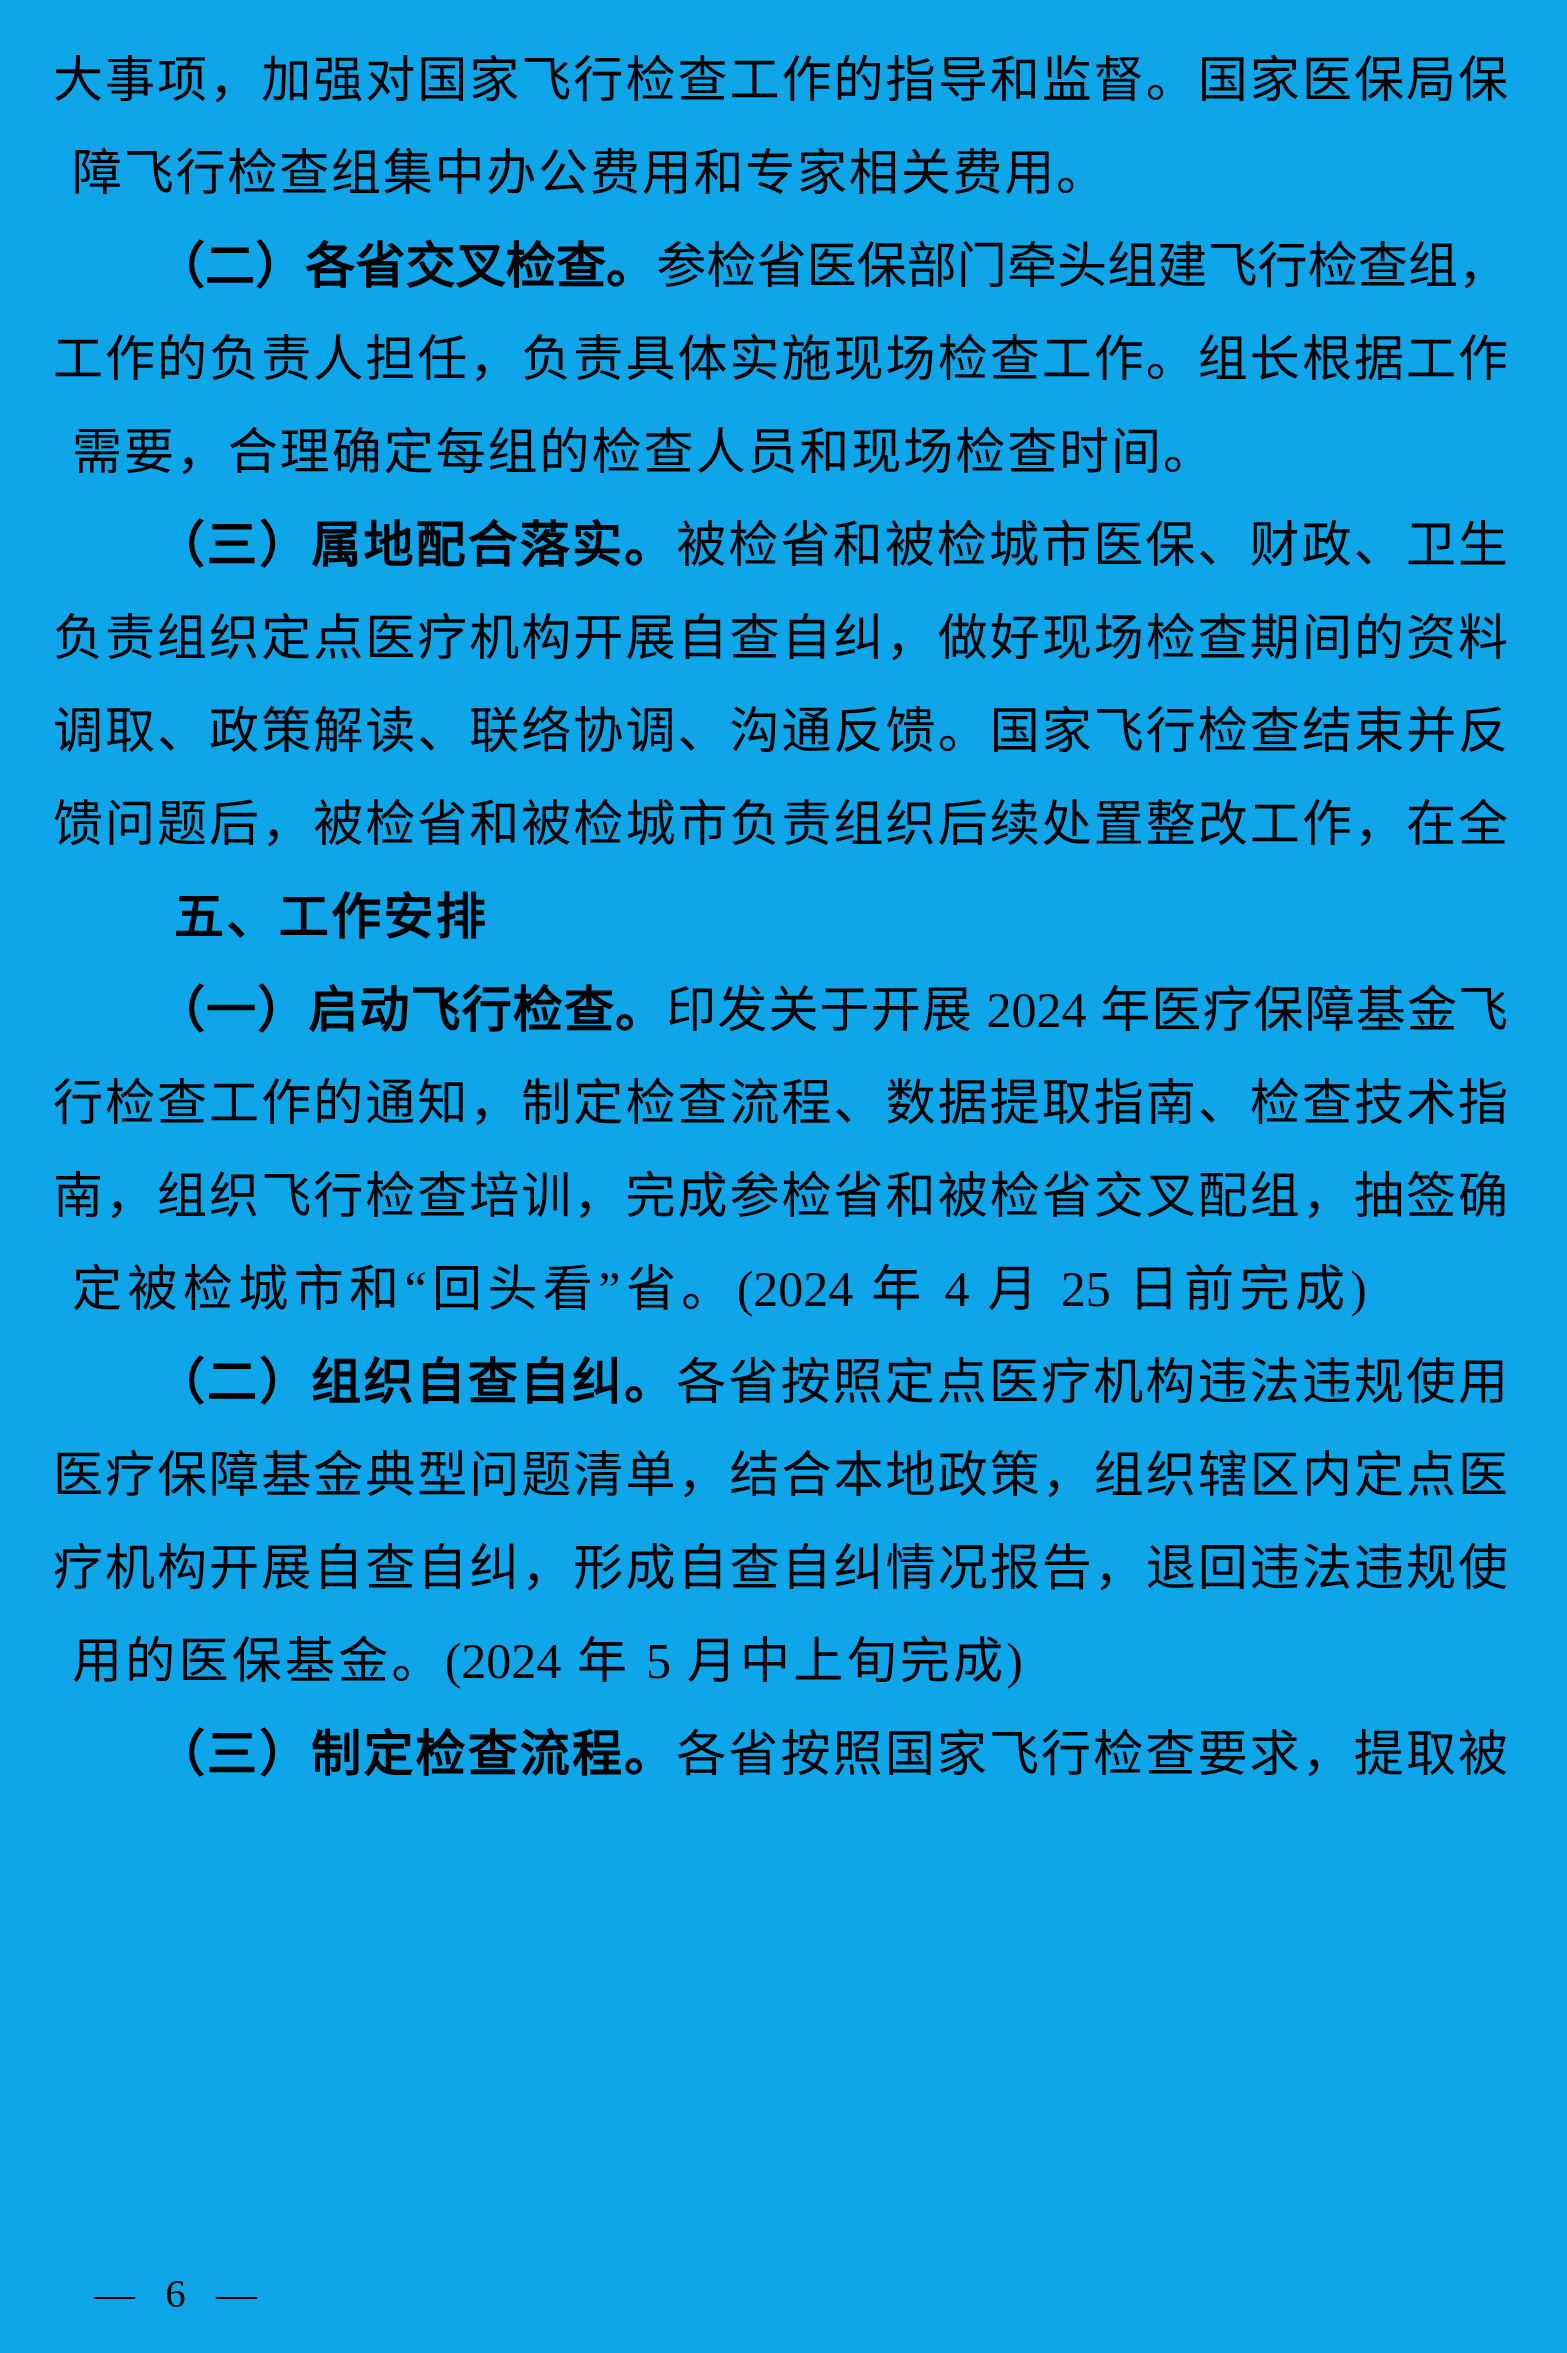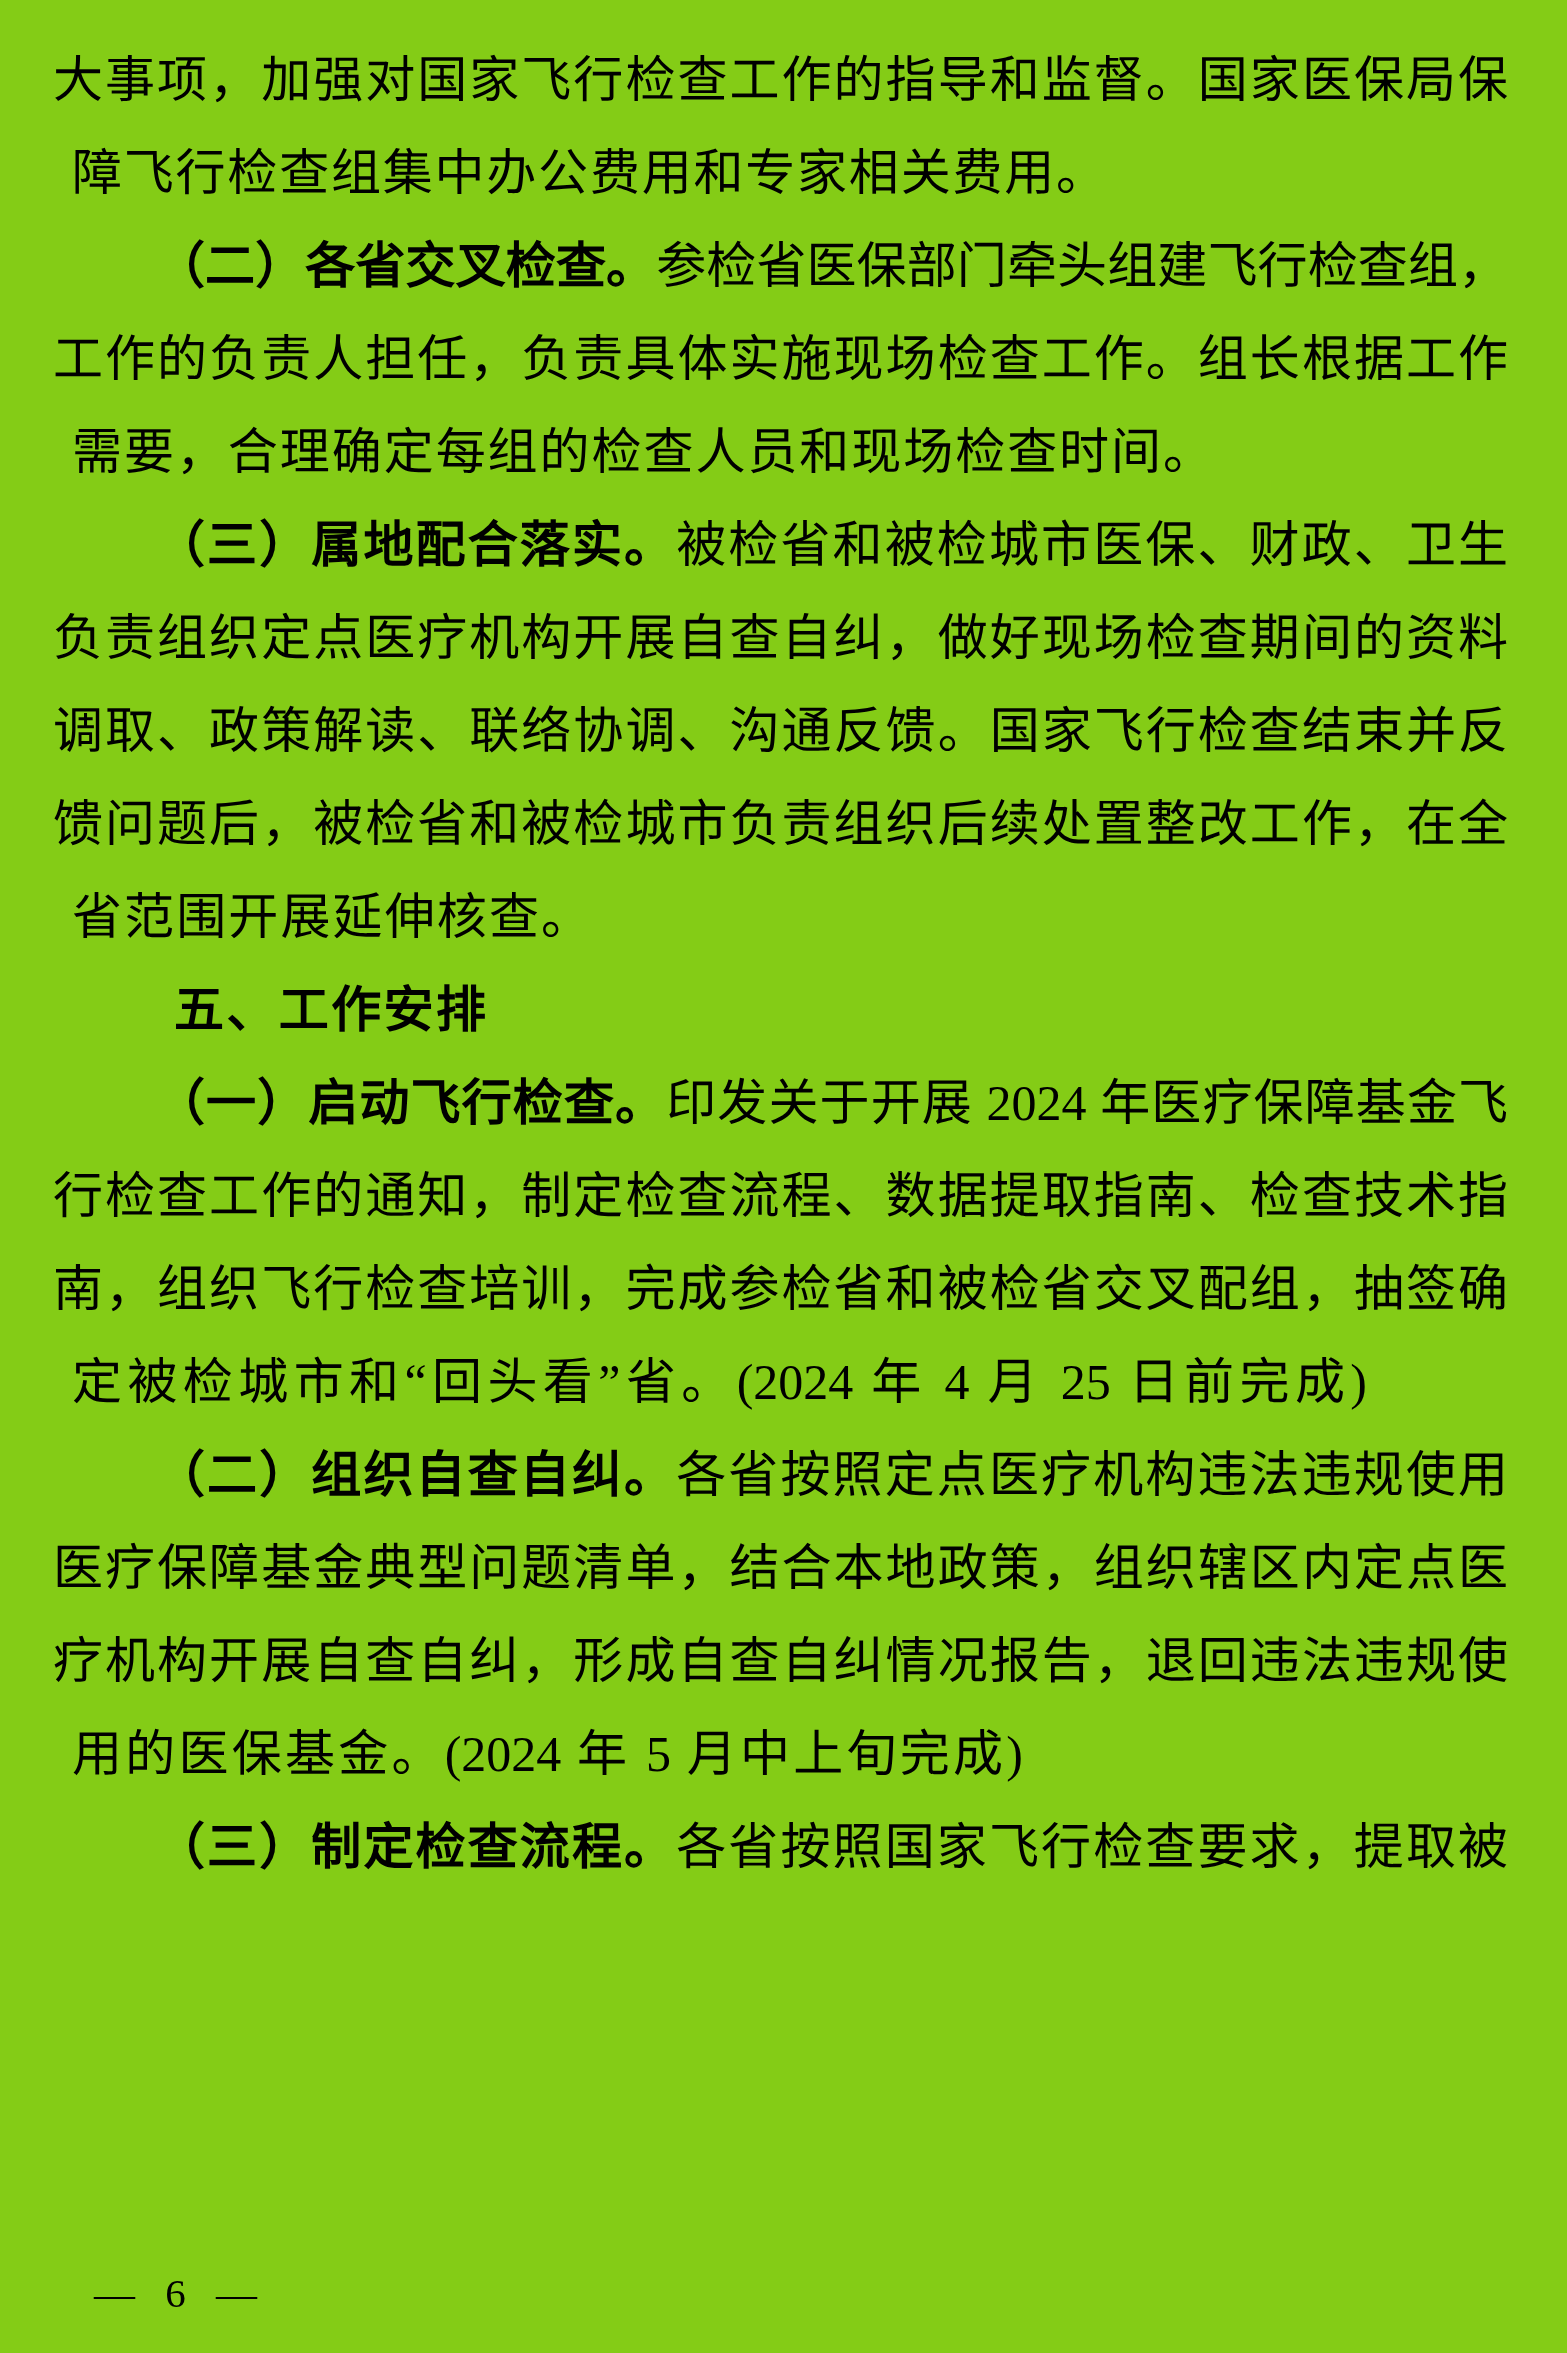--- a/index.html
+++ b/index.html
@@ -4,21 +4,21 @@
 <style>
   html, body {
     margin: 0;
     padding: 0;
     background: #ffffff;
   }
   #page {
     position: relative;
     width: 1567px;
     height: 2354px;
-    background: #84cc16;
+    background: #0ea5e9;
     overflow: hidden;
   }
   #textblock {
     position: absolute;
     left: 53px;
     top: 34px;
     width: 1455px;
   }
   .line {
     height: 93px;
@@ -79,21 +79,20 @@
 
     <div class="line indent"><span class="kai">（三）属地配合落实。</span><span>被检省和被检城市医保、财政、卫生</span></div>
 
 
     <div class="line"><span>负责组织定点医疗机构开展自查自纠，做好现场检查期间的资料</span></div>
 
     <div class="line"><span>调取、政策解读、联络协调、沟通反馈。国家飞行检查结束并反</span></div>
 
     <div class="line"><span>馈问题后，被检省和被检城市负责组织后续处置整改工作，在全</span></div>
 
-    <div class="line endline" style="width:519px"><span>省范围开展延伸核查。</span></div>
 
     <div class="line endline indent" style="width:415px"><span class="hei">五、工作安排</span></div>
 
     <div class="line indent"><span class="kai">（一）启动飞行检查。</span><span>印发关于开展 2024 年医疗保障基金飞</span></div>
 
     <div class="line"><span>行检查工作的通知，制定检查流程、数据提取指南、检查技术指</span></div>
 
     <div class="line"><span>南，组织飞行检查培训，完成参检省和被检省交叉配组，抽签确</span></div>
 
     <div class="line endline" style="width:1295px"><span>定被检城市和“回头看”省。(2024 年 4 月 25 日前完成)</span></div>

